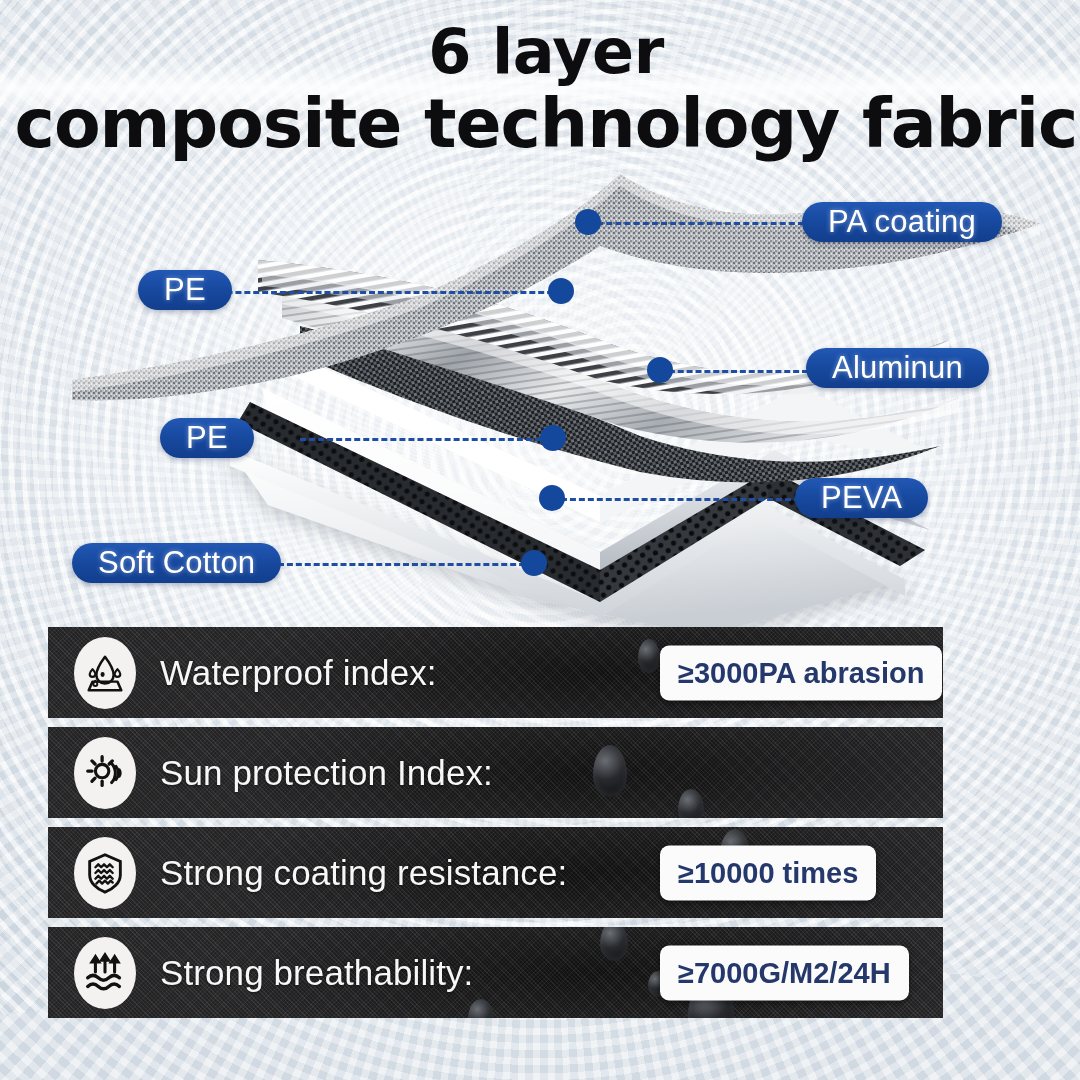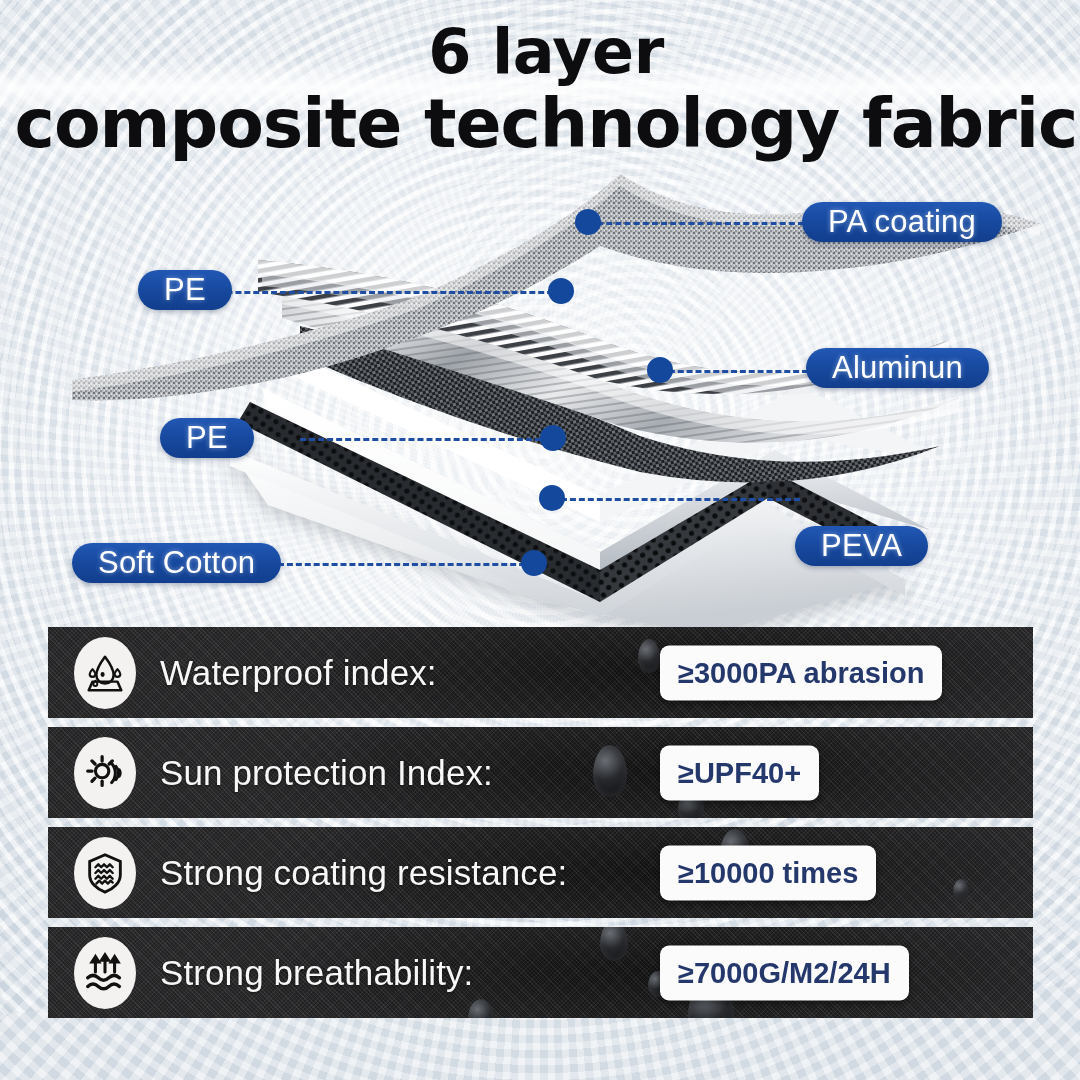--- a/index.html
+++ b/index.html
@@ -130,21 +130,21 @@
     font-size: 31px;
     font-weight: 400;
     letter-spacing: 0.2px;
     white-space: nowrap;
     text-shadow: 0 0 5px rgba(210,228,255,0.55);
   }
   .pill.p-pa     { left: 802px; top: 202px; }
   .pill.p-pe1    { left: 138px; top: 270px; }
   .pill.p-alu    { left: 806px; top: 348px; }
   .pill.p-pe2    { left: 160px; top: 418px; }
-  .pill.p-peva   { left: 795px; top: 478px; margin-top: 48px; }
+  .pill.p-peva   { left: 795px; top: 478px; }
   .pill.p-cotton { left: 72px;  top: 543px; }
 
   
   .leader {
     position: absolute;
     height: 0;
     border-top: 3px dashed #1d4ea3;
     z-index: 28;
   }
   .dot {
@@ -153,21 +153,21 @@
     border-radius: 50%;
     background: #14489c;
     z-index: 29;
   }
 
   
   .specs {
     position: absolute;
     left: 48px;
     top: 627px;
-    width: 985px;
+    width: 895px;
     z-index: 40;
   }
   .spec-row {
     position: relative;
     height: 91px;
     display: flex;
     align-items: center;
     margin-bottom: 9px;
     overflow: hidden;
     background-color: #2c2c2e;
@@ -430,21 +430,20 @@
             <line x1="10.4" y1="32.6" x2="13.6" y2="29.4"></line>
           </g>
           <g fill="none" stroke="#111" stroke-linecap="round">
             <path d="M31 14 a15 15 0 0 1 0 20" stroke-width="3.2"></path>
             <path d="M35.5 17 a11 11 0 0 1 0 14" stroke-width="3"></path>
             <path d="M39 20.5 a7 7 0 0 1 0 7" stroke-width="2.8"></path>
           </g>
         </svg>
       </div>
       <div class="spec-label">Sun protection Index:</div>
-      <div class="spec-value value-slot">≥UPF40+</div>
     </div>
 
     <div class="spec-row">
       <div class="droplet" style="left:672px; top:2px; width:30px; height:44px;"></div>
       <div class="droplet" style="left:905px; top:52px; width:16px; height:22px;"></div>
 
       <div class="spec-icon">
         <svg width="46" height="46" viewBox="0 0 48 48">
           <path d="M24 5 L40 12 L40 26 C40 34 32.5 41 24 44 C15.5 41 8 34 8 26 L8 12 Z" fill="none" stroke="#111" stroke-width="3"></path>
           <g stroke="#111" stroke-width="2.5" fill="none" stroke-linejoin="round" stroke-linecap="round">

